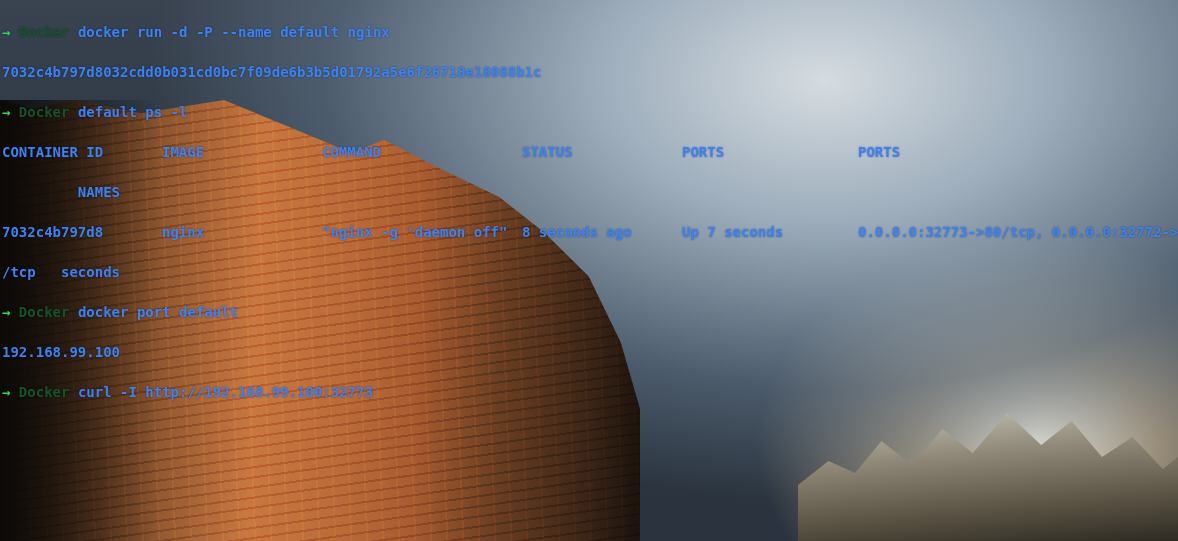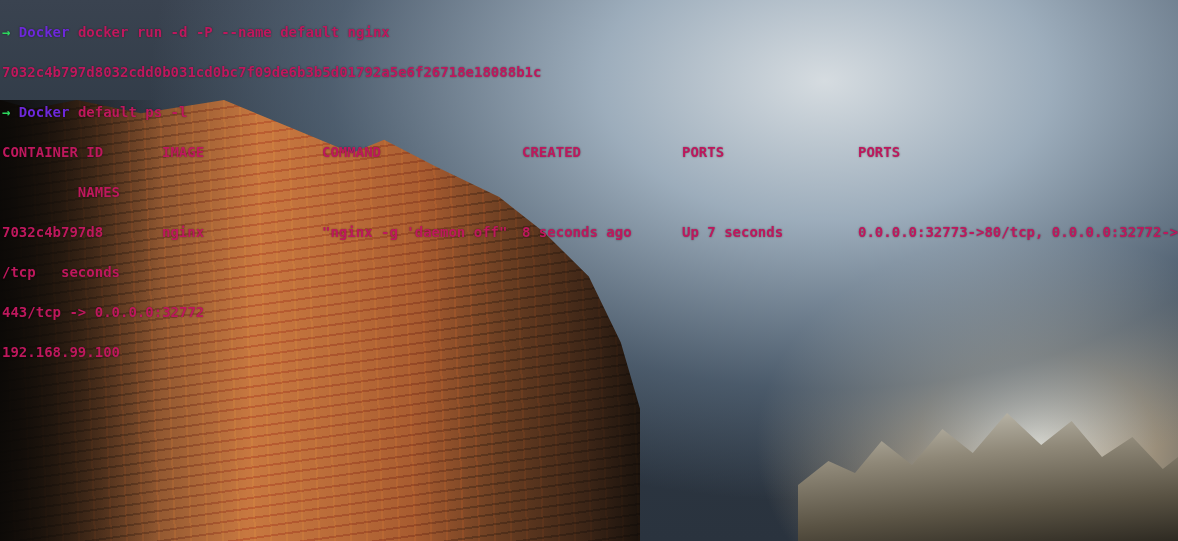--- a/index.html
+++ b/index.html
@@ -31,41 +31,42 @@
   }
   .shade{position:absolute;left:0;top:100px;width:160px;height:441px;
     background:linear-gradient(90deg,rgba(10,8,6,.9),rgba(10,8,6,0));}
   .snowpeak{position:absolute;right:0;bottom:0;width:380px;height:200px;
     background:
       linear-gradient(175deg,#dfe1de 0%,#c9c6ba 30%,#8f8878 55%,#5a5344 80%,#2e2a22 100%);
     clip-path:polygon(0 72%,8% 60%,15% 66%,22% 50%,30% 62%,38% 44%,46% 56%,55% 36%,64% 52%,72% 40%,80% 58%,88% 48%,96% 64%,100% 58%,100% 100%,0 100%);
   }
   .term{position:absolute;left:2px;top:2px;right:2px;bottom:2px;padding:0;text-shadow:0 0 2px rgba(0,0,0,.45);white-space:pre}
   .arrow{color:#2dd65e}
-  .dir{color:#6d28d9}
-  .plain{color:#be185d}
+  .dir{color:#14532d}
+  .plain{color:#3b82f6}
   .row{height:20px}
 </style>
 </head>
 <body>
 
 <div class="cliff"></div>
 <div class="shade"></div>
 <div class="snowpeak"></div>
 
 <div class="term">
 <div class="row"><span class="arrow">→ </span><span class="dir">Docker </span><span class="plain">docker run -d -P --name default nginx</span></div>
 <div class="row plain">7032c4b797d8032cdd0b031cd0bc7f09de6b3b5d01792a5e6f26718e18088b1c</div>
 <div class="row"><span class="arrow">→ </span><span class="dir">Docker </span><span class="plain">default ps -l</span></div>
-<div class="row plain"><span style="display:inline-block;width:160px">CONTAINER ID</span><span style="display:inline-block;width:160px">IMAGE</span><span style="display:inline-block;width:200px">COMMAND</span><span style="display:inline-block;width:160px">CREATED</span><span style="display:inline-block;width:176px">PORTS</span><span>PORTS</span></div>
+<div class="row plain"><span style="display:inline-block;width:160px">CONTAINER ID</span><span style="display:inline-block;width:160px">IMAGE</span><span style="display:inline-block;width:200px">COMMAND</span><span style="display:inline-block;width:160px">STATUS</span><span style="display:inline-block;width:176px">PORTS</span><span>PORTS</span></div>
 <div class="row plain">         NAMES</div>
 <div class="row plain"><span style="display:inline-block;width:160px">7032c4b797d8</span><span style="display:inline-block;width:160px">nginx</span><span style="display:inline-block;width:200px">"nginx -g 'daemon off"</span><span style="display:inline-block;width:160px">8 seconds ago</span><span style="display:inline-block;width:176px">Up 7 seconds</span><span>0.0.0.0:32773-&gt;80/tcp, 0.0.0.0:32772-&gt;443</span></div>
 <div class="row plain">/tcp   seconds</div>
-<div class="row plain">443/tcp -&gt; 0.0.0.0:32772</div>
+<div class="row"><span class="arrow">→ </span><span class="dir">Docker </span><span class="plain">docker port default</span></div>
 <div class="row plain">192.168.99.100</div>
+<div class="row"><span class="arrow">→ </span><span class="dir">Docker </span><span class="plain">curl -I http://192.168.99.100:32773</span></div>
 
 
 
 
 
 
 
 
 
 

